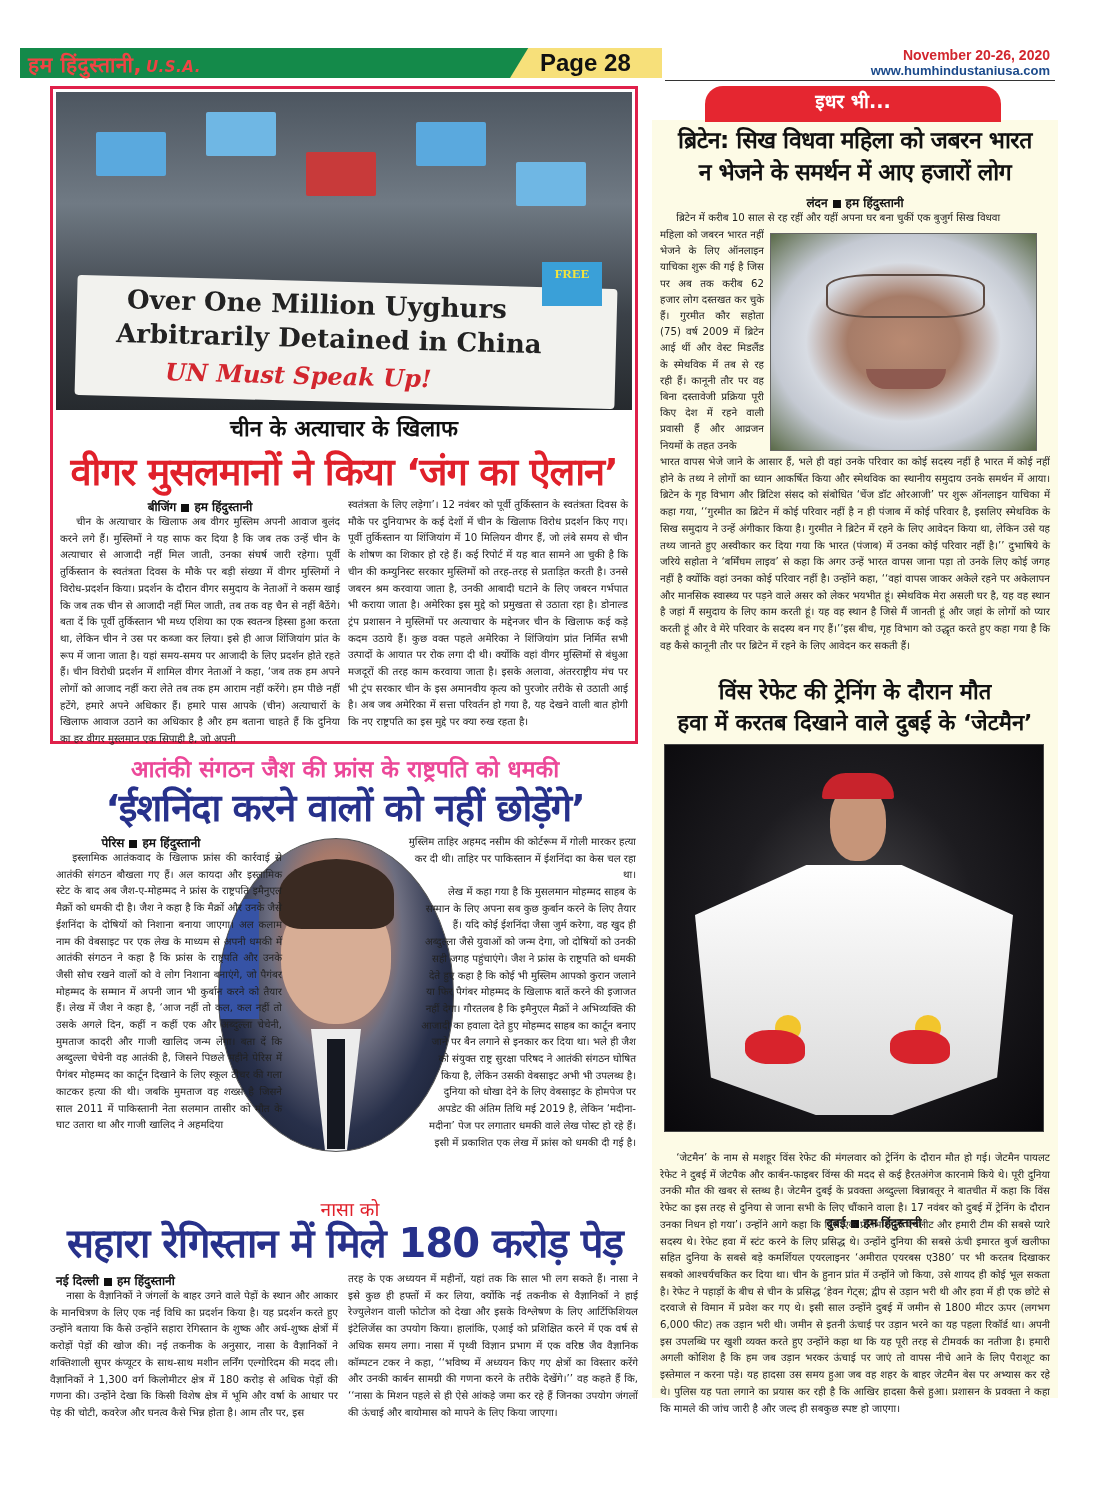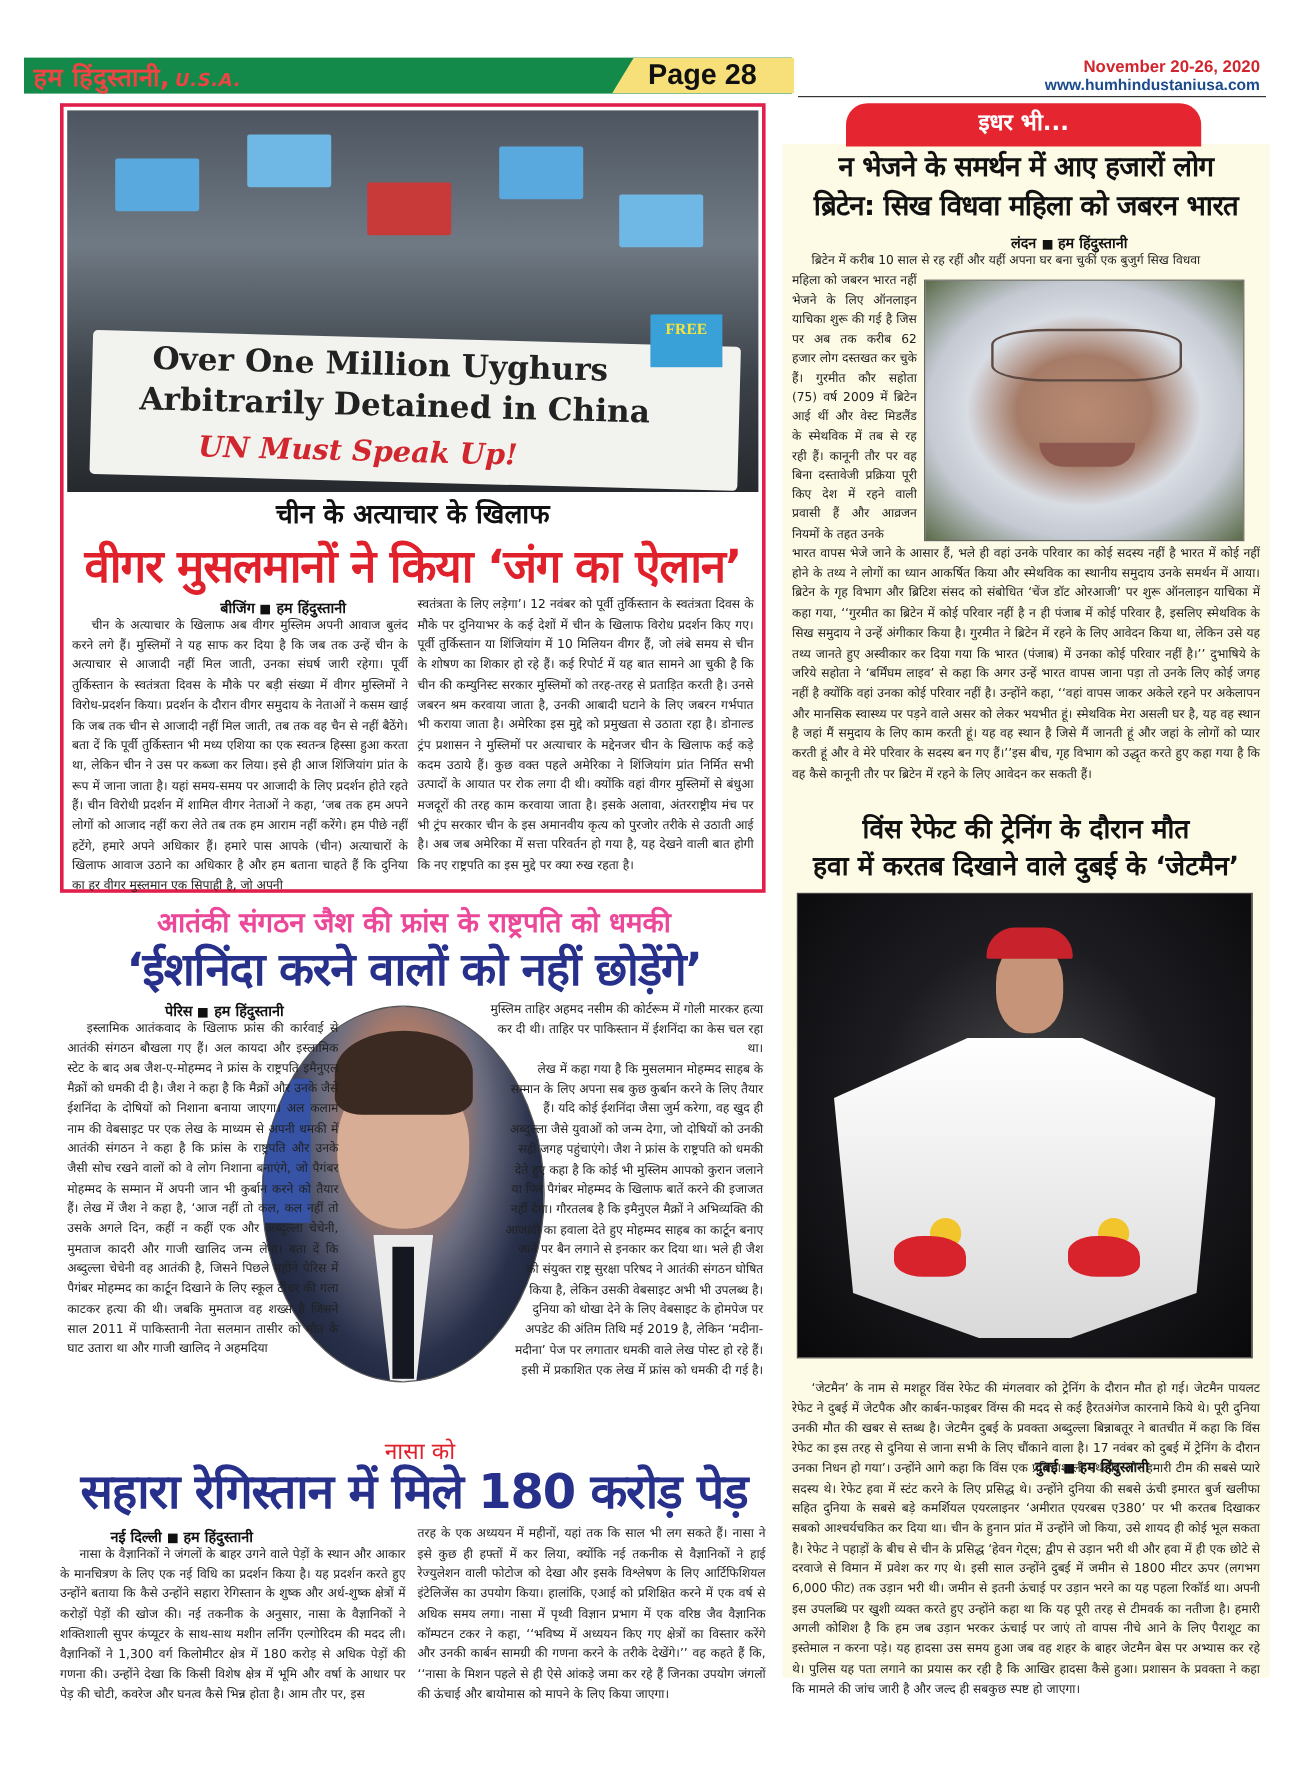--- a/index.html
+++ b/index.html
@@ -21,21 +21,21 @@
   .box1 { left: 50px; top: 86px; width: 588px; height: 658px; border: 3px solid #e0204a; box-sizing: border-box; }
   .photo1 { left: 56px; top: 92px; width: 576px; height: 318px; background: linear-gradient(180deg,#4d5660 0%,#707a84 35%,#3b4148 70%,#262a2e 100%); overflow: hidden; }
   .flag { position: absolute; width: 70px; height: 44px; background: #5aa9de; border-radius: 2px; }
   .banner { position: absolute; left: 20px; top: 190px; width: 540px; height: 120px; background: #f2f2ee; transform: rotate(1.5deg); border-radius: 4px; }
   .banner-line1 { position: absolute; left: 50px; top: 8px; font-family: "DejaVu Serif", serif; font-weight: bold; font-size: 26px; color: #222; white-space: nowrap; }
   .banner-line2 { position: absolute; left: 40px; top: 42px; font-family: "DejaVu Serif", serif; font-weight: bold; font-size: 26px; color: #222; white-space: nowrap; }
   .banner-line3 { position: absolute; left: 90px; top: 80px; font-family: "DejaVu Serif", serif; font-style: italic; font-weight: bold; font-size: 24px; color: #d2262e; white-space: nowrap; }
   .free-sign { position: absolute; right: 30px; top: 170px; width: 60px; height: 44px; background: #3aa0d8; color: #f5e43a; font-weight: bold; font-size: 13px; text-align: center; padding: 4px; box-sizing: border-box; font-family: Liberation Serif, serif; }
   .kicker1 { left: 56px; top: 412px; width: 576px; text-align: center; font-weight: bold; font-size: 22px; color: #111; }
   .head1 { left: 56px; top: 444px; width: 576px; text-align: center; font-weight: bold; font-size: 38px; color: #e0202a; letter-spacing: -1px; }
-  .byline { font-weight: bold; font-size: 12px; text-align: center; color: #111; padding-left: 36px; }
+  .byline { font-weight: bold; font-size: 12px; text-align: center; color: #111; }
   .body { font-family: "DejaVu Sans", sans-serif; font-size: 10.2px; line-height: 16.7px; text-align: justify; color: #222; }
   .indent { text-indent: 1.6em; }
 
   
   .kicker2 { left: 50px; top: 752px; width: 590px; text-align: center; font-weight: bold; font-size: 23px; color: #ec4899; }
   .head2 { left: 50px; top: 780px; width: 590px; text-align: center; font-weight: bold; font-size: 38px; color: #27318b; letter-spacing: -1px; }
   .portrait { left: 218px; top: 838px; width: 234px; height: 312px; border-radius: 50%; overflow: hidden; background: radial-gradient(ellipse at 50% 30%, #c99f86 0%, #a7796a 26%, #6d6e80 40%, #28304a 65%, #141a2c 100%); border: 1px solid #555; }
   .portrait-hair { position: absolute; left: 60px; top: 20px; width: 115px; height: 70px; background: #3a2a22; border-radius: 50% 50% 20% 20%; }
   .portrait-face { position: absolute; left: 62px; top: 55px; width: 110px; height: 130px; background: #d7ad95; border-radius: 45% 45% 48% 48%; }
   .portrait-shirt { position: absolute; left: 92px; top: 190px; width: 50px; height: 130px; background: #ececec; clip-path: polygon(0 0,100% 0,70% 100%,30% 100%); }
@@ -123,22 +123,22 @@
   <span>नई दिल्ली</span><span class="dot"></span><span>हम हिंदुस्तानी</span>
 </div>
 <div class="abs body indent" style="left:50px;top:1288px;width:288px;">नासा के वैज्ञानिकों ने जंगलों के बाहर उगने वाले पेड़ों के स्थान और आकार के मानचित्रण के लिए एक नई विधि का प्रदर्शन किया है। यह प्रदर्शन करते हुए उन्होंने बताया कि कैसे उन्होंने सहारा रेगिस्तान के शुष्क और अर्ध-शुष्क क्षेत्रों में करोड़ों पेड़ों की खोज की। नई तकनीक के अनुसार, नासा के वैज्ञानिकों ने शक्तिशाली सुपर कंप्यूटर के साथ-साथ मशीन लर्निंग एल्गोरिदम की मदद ली। वैज्ञानिकों ने 1,300 वर्ग किलोमीटर क्षेत्र में 180 करोड़ से अधिक पेड़ों की गणना की। उन्होंने देखा कि किसी विशेष क्षेत्र में भूमि और वर्षा के आधार पर पेड़ की चोटी, कवरेज और घनत्व कैसे भिन्न होता है। आम तौर पर, इस</div>
 <div class="abs body" style="left:348px;top:1271px;width:290px;">तरह के एक अध्ययन में महीनों, यहां तक कि साल भी लग सकते हैं। नासा ने इसे कुछ ही हफ्तों में कर लिया, क्योंकि नई तकनीक से वैज्ञानिकों ने हाई रेज्युलेशन वाली फोटोज को देखा और इसके विश्लेषण के लिए आर्टिफिशियल इंटेलिजेंस का उपयोग किया। हालांकि, एआई को प्रशिक्षित करने में एक वर्ष से अधिक समय लगा। नासा में पृथ्वी विज्ञान प्रभाग में एक वरिष्ठ जैव वैज्ञानिक कॉम्पटन टकर ने कहा, ‘‘भविष्य में अध्ययन किए गए क्षेत्रों का विस्तार करेंगे और उनकी कार्बन सामग्री की गणना करने के तरीके देखेंगे।’’ वह कहते हैं कि, ‘‘नासा के मिशन पहले से ही ऐसे आंकड़े जमा कर रहे हैं जिनका उपयोग जंगलों की ऊंचाई और बायोमास को मापने के लिए किया जाएगा।</div>
 
 <div class="abs side-bg"></div>
 <div class="abs tab-red"></div>
 <div class="abs tab-label">इधर भी...</div>
 
 <div class="abs head4">
+  <div>ब्रिटेन: सिख विधवा महिला को जबरन भारत</div>
   <div>न भेजने के समर्थन में आए हजारों लोग</div>
-  <div>ब्रिटेन: सिख विधवा महिला को जबरन भारत</div>
 </div>
 <div class="abs byline" style="left:652px;top:194px;width:406px;">
   <span>लंदन</span><span class="dot"></span><span>हम हिंदुस्तानी</span>
 </div>
 <div class="abs body indent" style="left:660px;top:210px;width:390px;">ब्रिटेन में करीब 10 साल से रह रहीं और यहीं अपना घर बना चुकीं एक बुजुर्ग सिख विधवा</div>
 <div class="abs body" style="left:660px;top:227px;width:104px;line-height:16.2px;">महिला को जबरन भारत नहीं भेजने के लिए ऑनलाइन याचिका शुरू की गई है जिस पर अब तक करीब 62 हजार लोग दस्तखत कर चुके हैं। गुरमीत कौर सहोता (75) वर्ष 2009 में ब्रिटेन आई थीं और वेस्ट मिडलैंड के स्मेथविक में तब से रह रही हैं। कानूनी तौर पर वह बिना दस्तावेजी प्रक्रिया पूरी किए देश में रहने वाली प्रवासी हैं और आव्रजन नियमों के तहत उनके</div>
 <div class="abs photo-widow">
   <div class="widow-glasses"></div>
   <div class="widow-mouth"></div>
 </div>

